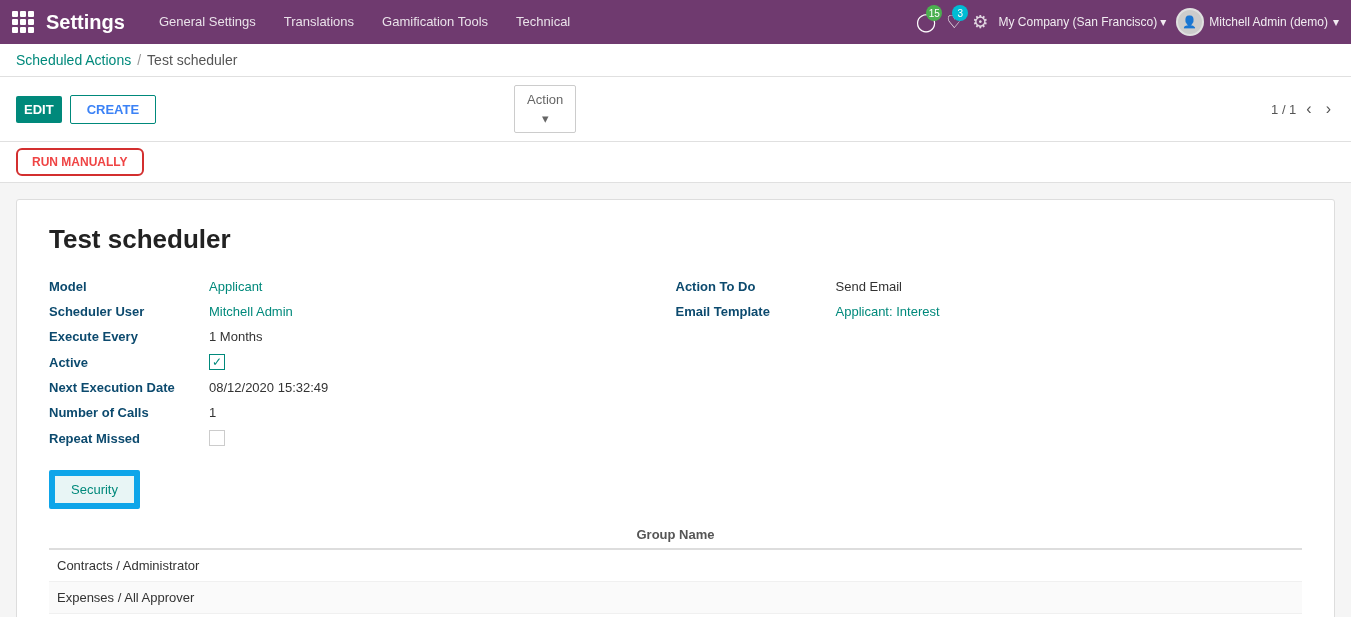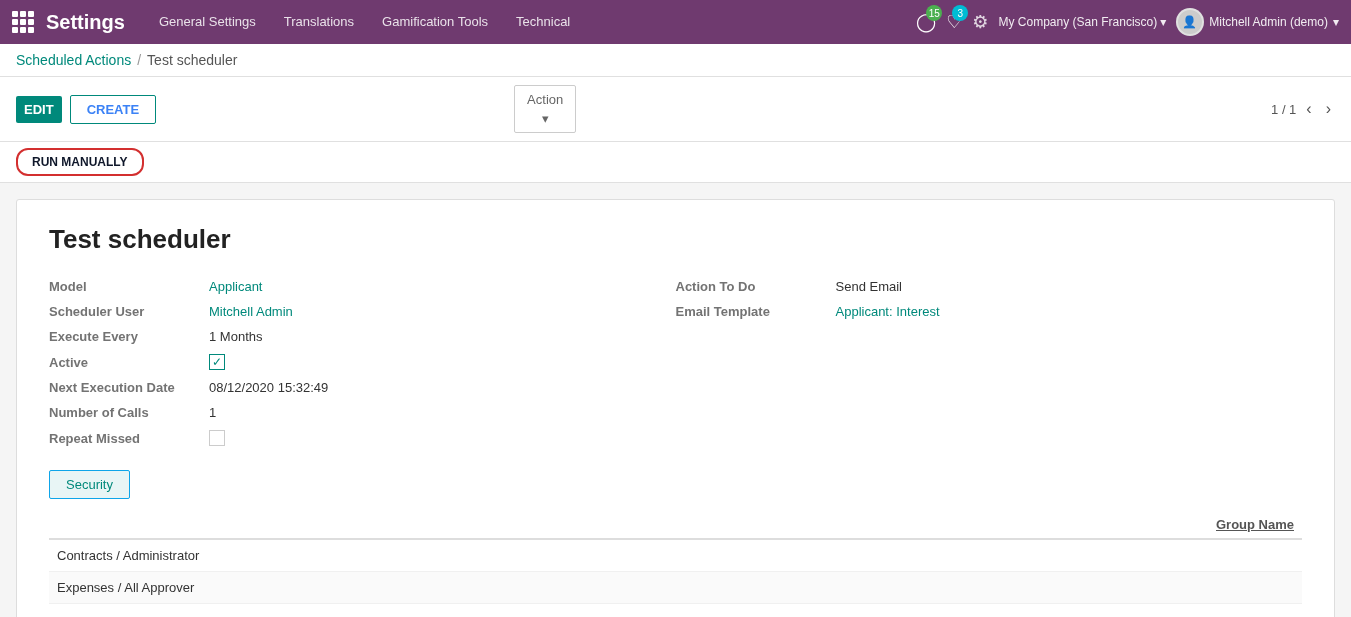--- a/index.html
+++ b/index.html
@@ -186,27 +186,27 @@
     }
 
     
     .toolbar2 {
       background: white;
       border-bottom: 1px solid #e0e0e0;
       padding: 6px 16px;
     }
     .btn-run {
       background: white;
-      color: #0f172a;
+      color: #ef4444;
       border: 2px solid #d32f2f;
       padding: 5px 14px;
       cursor: pointer;
       font-size: 12px;
       font-weight: bold;
-      border-radius: 12px;
+      border-radius: 6px;
       text-transform: uppercase;
     }
 
     
     .main-content {
       padding: 16px;
     }
     .record-card {
       background: white;
       border: 1px solid #ddd;
@@ -228,21 +228,21 @@
       display: flex;
       flex-direction: column;
       gap: 10px;
     }
     .field-row {
       display: flex;
       align-items: center;
       gap: 0;
     }
     .field-label {
-      color: #737373;
+      color: #0c4a6e;
       font-size: 13px;
       font-weight: 600;
       min-width: 160px;
     }
     .field-value {
       color: #333;
       font-size: 13px;
     }
     .field-value.link {
       color: #00897b;
@@ -266,39 +266,38 @@
       background: white;
     }
 
     
     .security-section {
       margin-top: 24px;
     }
     .tab-btn {
       background: #e8f5f5;
       color: #00897b;
-      border: 1px solid #0ea5e9;
+      border: 6px solid #0ea5e9;
       padding: 6px 16px;
       cursor: pointer;
       font-size: 13px;
       border-radius: 2px;
       margin-bottom: 12px;
     }
     .group-table {
       width: 100%;
       border-collapse: collapse;
     }
     .group-table th {
-      text-align: right;
+      text-align: center;
       font-size: 13px;
       font-weight: 600;
       color: #555;
       padding: 6px 8px;
       border-bottom: 2px solid #ddd;
-      text-decoration: underline;
     }
     .group-table td {
       padding: 8px 8px;
       font-size: 13px;
       color: #333;
       border-bottom: 1px solid #f0f0f0;
     }
     .group-table tr:nth-child(even) td { background: #fafafa; }
   </style>
 </head>

